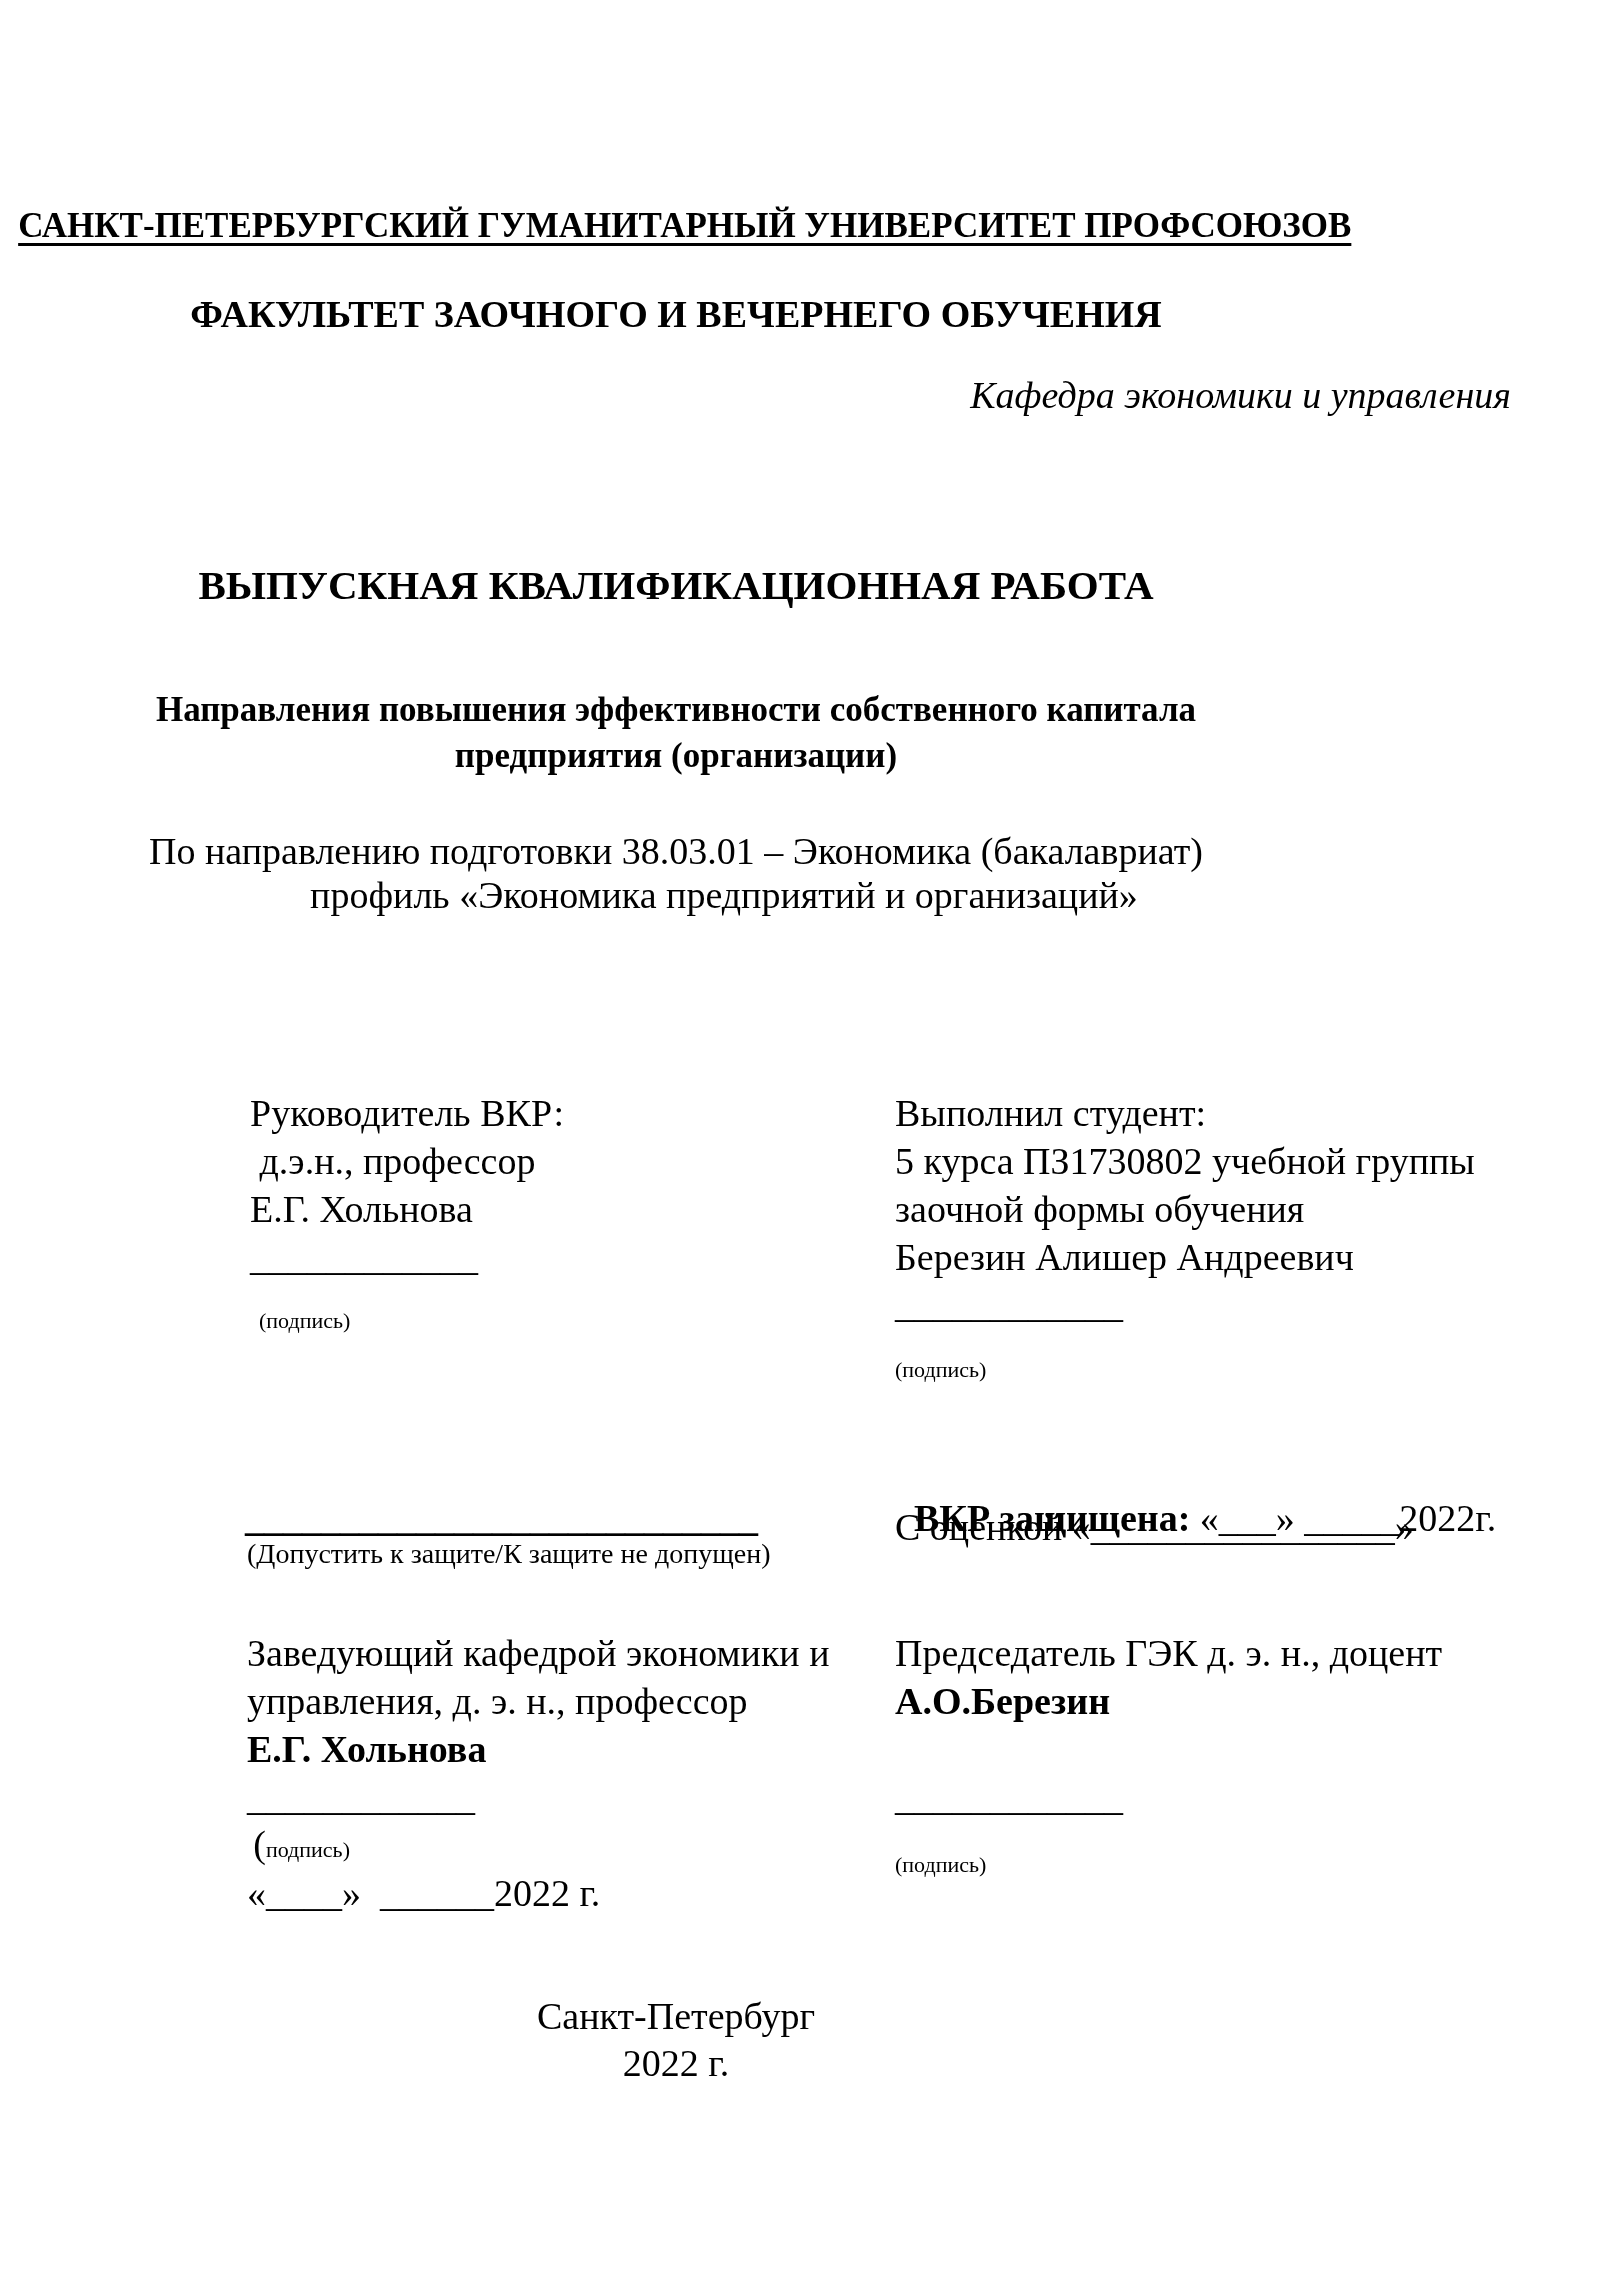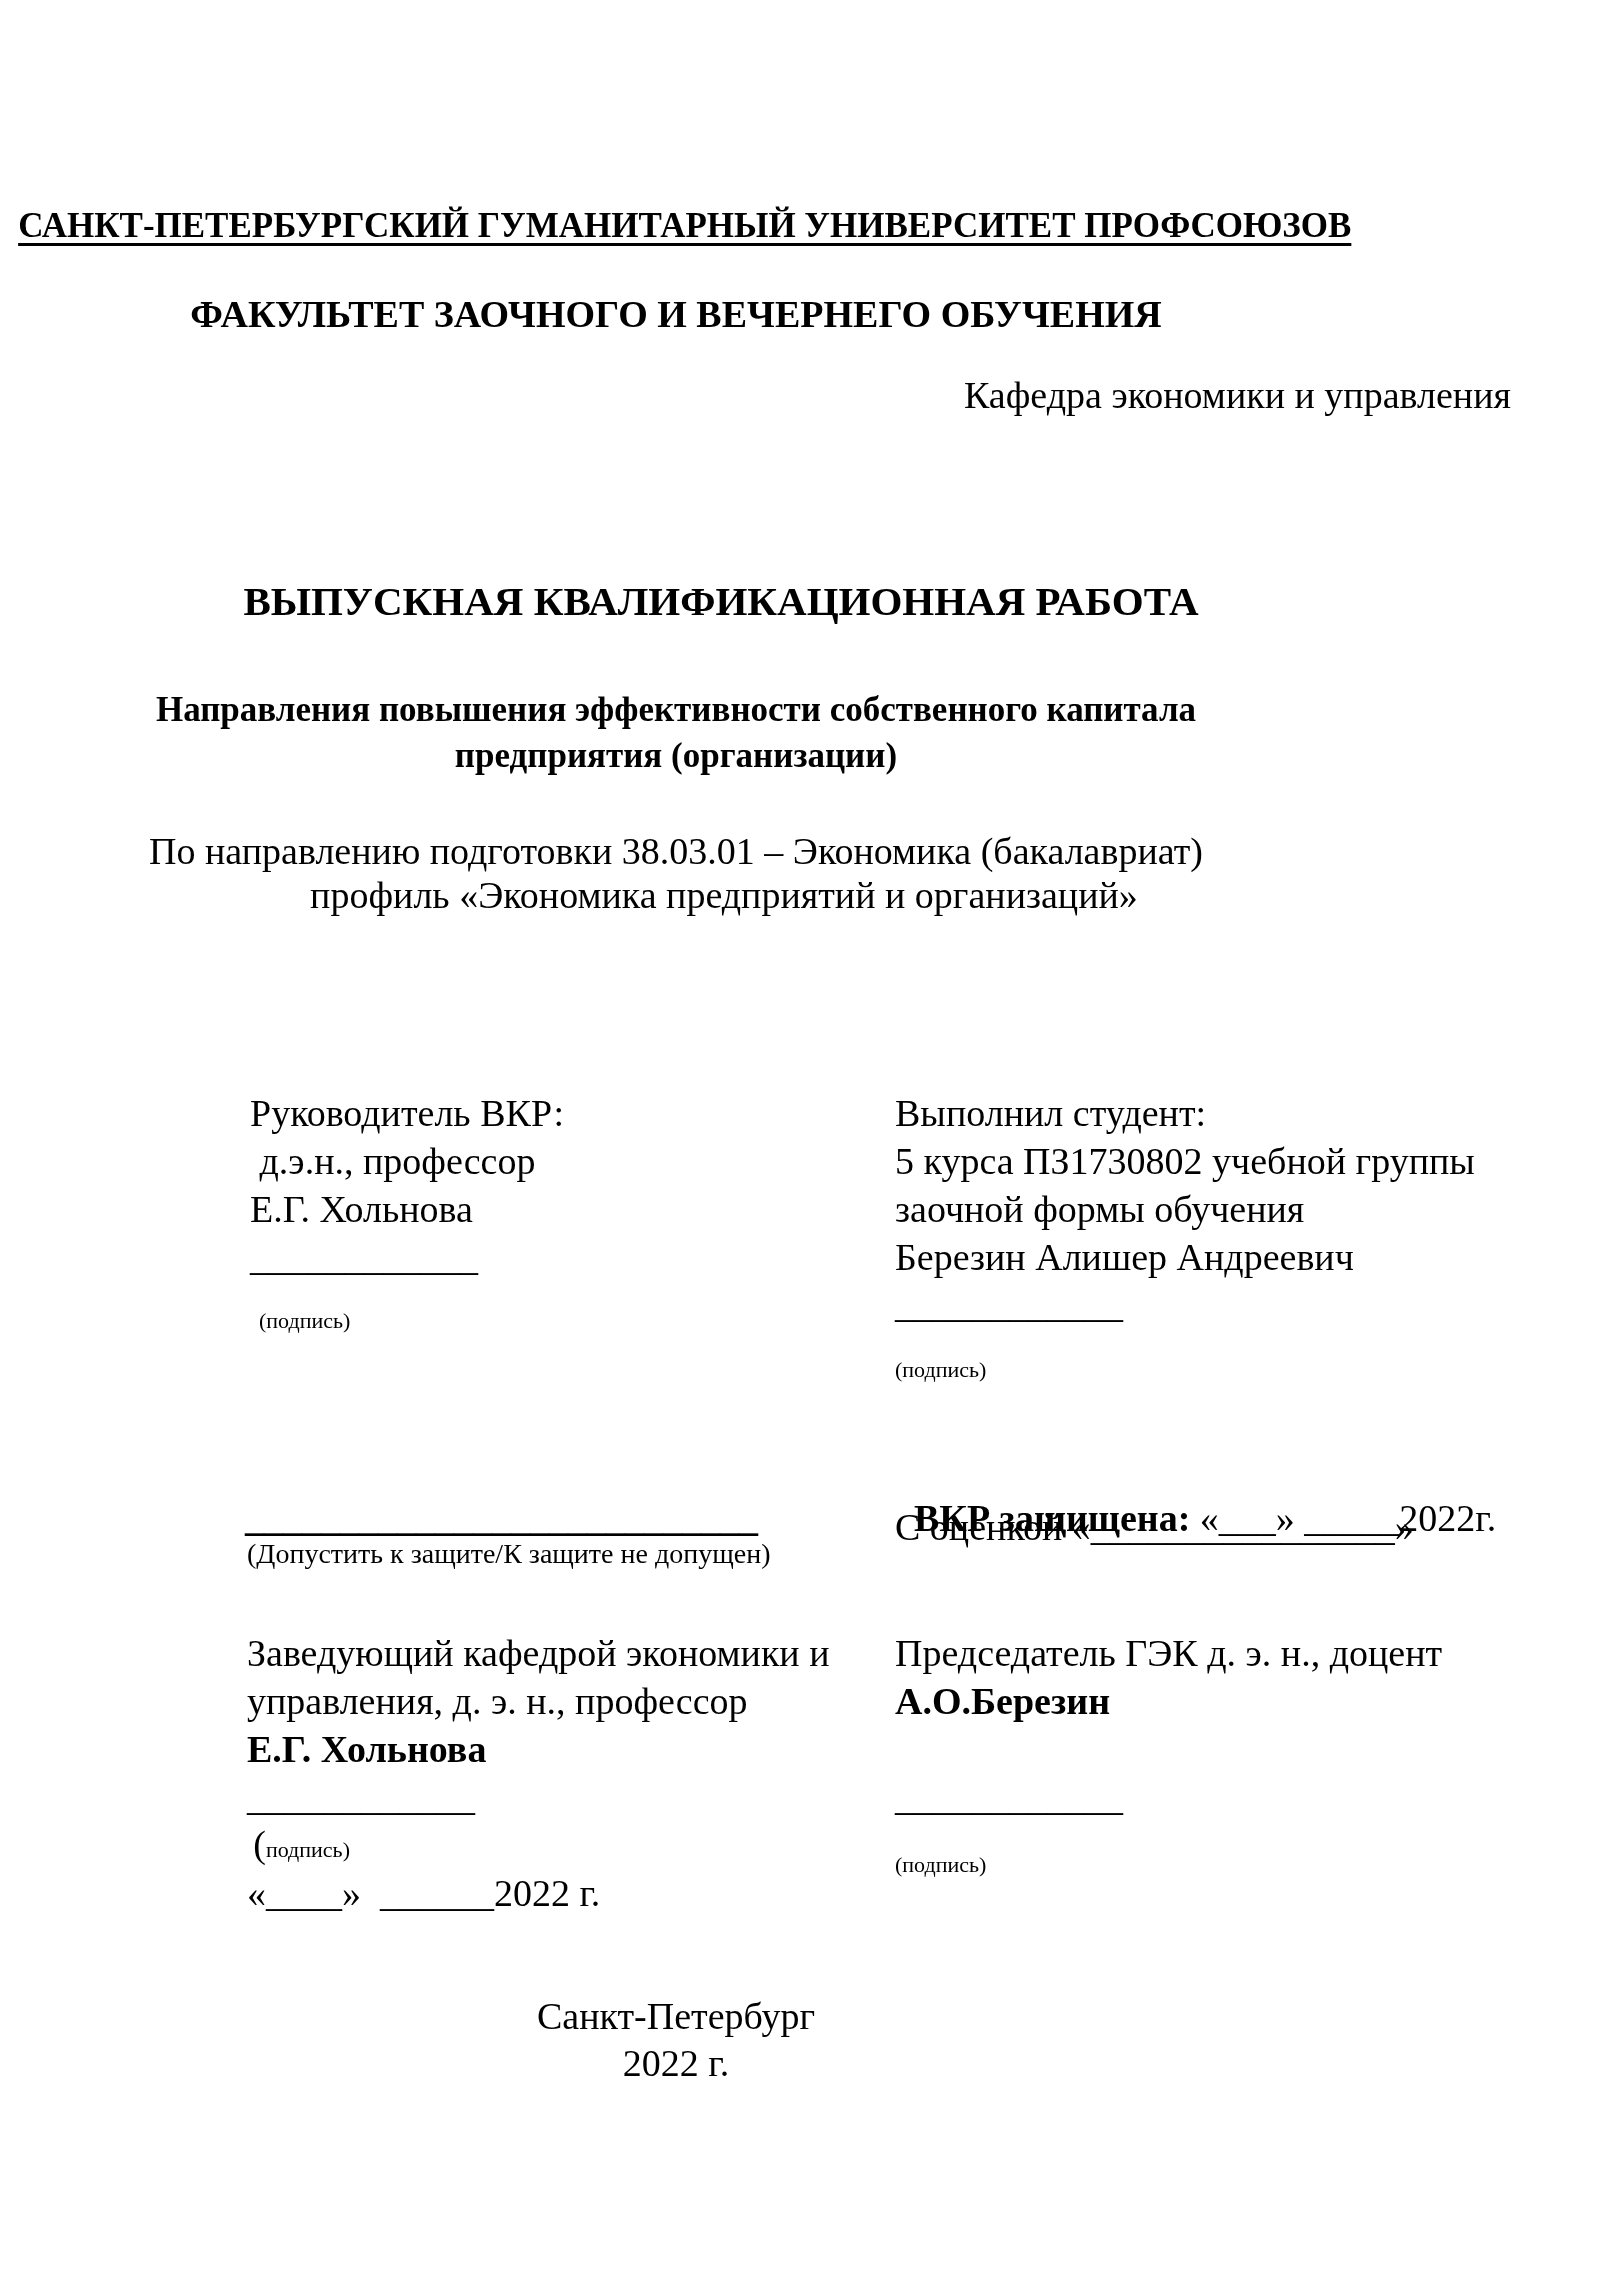--- a/index.html
+++ b/index.html
@@ -15,23 +15,23 @@
   .f36 { font-size: 28px; }
   .u { text-decoration: underline; text-decoration-thickness: 3.1px; text-underline-offset: 6.3px; }
 </style>
 </head>
 <body>
 
 <div class="abs c b f44" style="top:173px;">
   <span class="u">САНКТ-ПЕТЕРБУРГСКИЙ ГУМАНИТАРНЫЙ УНИВЕРСИТЕТ ПРОФСОЮЗОВ</span>
 </div>
 <div class="abs c b f48" style="top:286px;">ФАКУЛЬТЕТ ЗАОЧНОГО И ВЕЧЕРНЕГО ОБУЧЕНИЯ</div>
-<div class="abs f48" style="top:367px; right:112px; text-align:right;">Кафедра экономики и управления</div>
+<div class="abs f48" style="top:367px; right:112px; text-align:right;font-style:italic;">Кафедра экономики и управления</div>
 
-<div class="abs c b f52" style="top:581px;margin-left:45px;">ВЫПУСКНАЯ КВАЛИФИКАЦИОННАЯ РАБОТА</div>
+<div class="abs c b f52" style="top:565px;">ВЫПУСКНАЯ КВАЛИФИКАЦИОННАЯ РАБОТА</div>
 <div class="abs c b f44" style="top:692px;">Направления повышения эффективности собственного капитала</div>
 <div class="abs c b f44" style="top:738px;">предприятия (организации)</div>
 <div class="abs c f48" style="top:823px;">По направлению подготовки 38.03.01 – Экономика (бакалавриат)</div>
 <div class="abs c f48" style="top:867px;padding-left:48px;">профиль «Экономика предприятий и организаций»</div>
 
 <div class="abs f48" style="top:1085px; left:250px;text-align:center;">Руководитель ВКР:</div>
 <div class="abs f48" style="top:1133px; left:250px;"> д.э.н., профессор</div>
 <div class="abs f48" style="top:1181px; left:250px;">Е.Г. Хольнова</div>
 <div class="abs f48" style="top:1229px; left:250px;">____________</div>
 <div class="abs f28" style="top:1276px; left:259px;">(подпись)</div>

